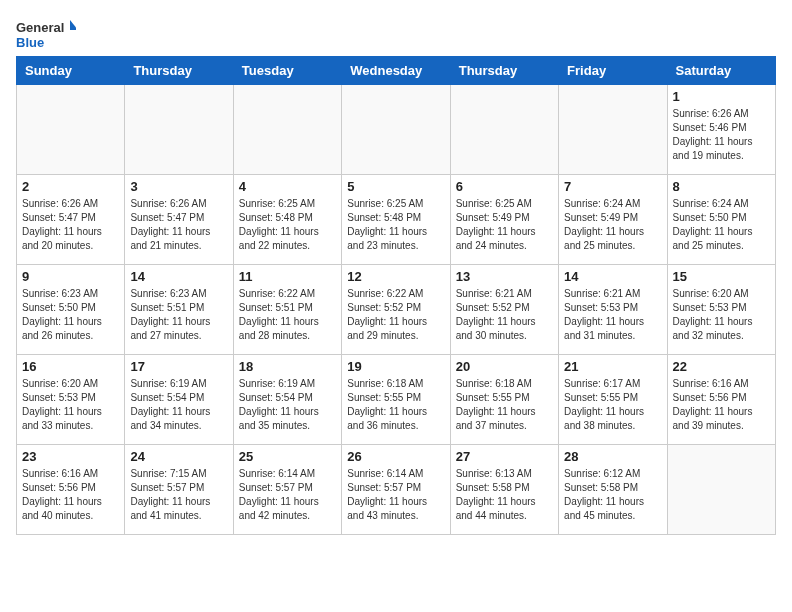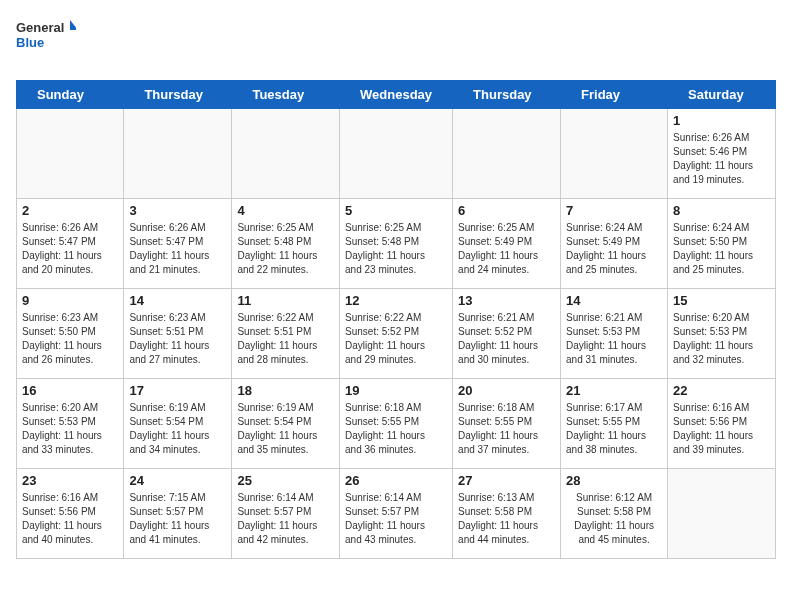--- a/index.html
+++ b/index.html
@@ -7,21 +7,21 @@
       font-family: Arial, sans-serif;
       background: #fff;
       width: 792px;
       min-height: 612px;
       padding: 16px;
     }
     .header-area {
       display: flex;
       justify-content: space-between;
       align-items: flex-start;
-      margin-bottom: 24px;
+      margin-bottom: 0;
     }
     .logo {
       display: flex;
       align-items: center;
       gap: 4px;
     }
     .title-block {
       text-align: right;
     }
     .month-title {
@@ -36,21 +36,21 @@
     }
     .calendar {
       width: 100%;
       border-collapse: collapse;
       font-size: 11px;
     }
     .calendar th {
       background-color: #1565c0;
       color: #fff;
       text-align: left;
-      padding: 6px 20px;
+      padding: 6px 8px;
       font-size: 13px;
       font-weight: bold;
       border: 1px solid #1565c0;
     }
     .calendar td {
       vertical-align: top;
       border: 1px solid #ccc;
       padding: 4px 5px;
       width: calc(100% / 7);
       height: 90px;
@@ -303,21 +303,21 @@
         </td>
         <td>
           <div class="day-number">27</div>
           <div class="day-info" style="white-space: pre-line;">Sunrise: 6:13 AM
 Sunset: 5:58 PM
 Daylight: 11 hours
 and 44 minutes.</div>
         </td>
         <td>
           <div class="day-number">28</div>
-          <div class="day-info" style="white-space: pre-line; text-align: center;">Sunrise: 6:12 AM
+          <div class="day-info" style="white-space: pre-line;">Sunrise: 6:12 AM
 Sunset: 5:58 PM
 Daylight: 11 hours
 and 45 minutes.</div>
         </td>
         <td class="empty"></td>
       </tr>
     </tbody>
 </table>
 
 </body></html>

